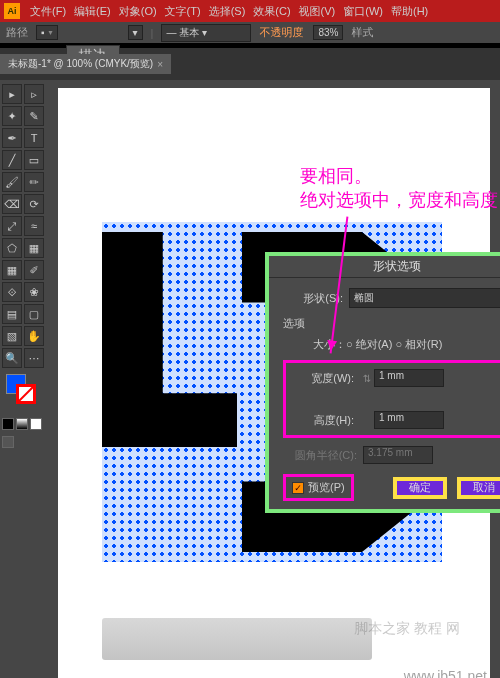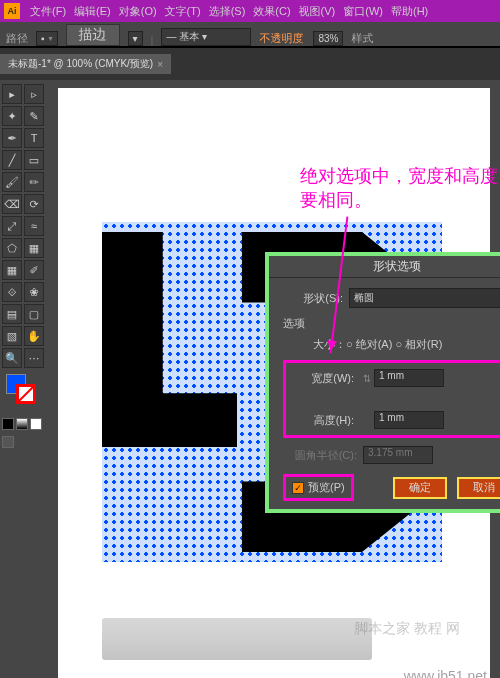--- a/index.html
+++ b/index.html
@@ -1,21 +1,21 @@
 <!DOCTYPE html>
 <html><head>
 <meta charset="utf-8">
 <style>
 * { margin: 0; padding: 0; box-sizing: border-box; font-family: "Microsoft YaHei", Arial, sans-serif; }
 body { background: #f0f0f0; width: 500px; height: 678px; overflow: hidden; position: relative; }
 .app { width: 500px; height: 678px; background: #464646; position: relative; }
-.menubar { height: 22px; background: #a21caf; display: flex; align-items: center; padding-left: 4px; font-size: 11px; color: #ccc; gap: 4px; }
+.menubar { height: 22px; background: #b91c1c; display: flex; align-items: center; padding-left: 4px; font-size: 11px; color: #ccc; gap: 4px; }
 .menubar span { padding: 0 2px; }
 .ai-icon { width: 16px; height: 16px; background: #ff9a00; color: #330; font-weight: bold; font-size: 9px; display: flex; align-items: center; justify-content: center; margin-right: 4px; }
-.optionbar { height: 26px; background: #464646; border-bottom: 2px solid #000000; display: flex; align-items: flex-end; padding: 0 6px; font-size: 11px; color: #aaa; gap: 8px; }
+.optionbar { height: 26px; background: #464646; border-bottom: 5px solid #000000; display: flex; align-items: center; padding: 0 6px; font-size: 11px; color: #aaa; gap: 8px; }
 .ob-label { color: #aaa; }
 .ob-btn { background: #5a5a5a; border: 1px solid #333; padding: 1px 12px; font-size: 14px; color: #ccc; margin-top: 47px; }
 .ob-drop { background: #3a3a3a; border: 1px solid #222; padding: 1px 4px; font-size: 10px; color: #ccc; display: flex; align-items: center; }
 .ob-sep { color: #666; }
 .opacity-box { background: #3a3a3a; border: 1px solid #222; padding: 1px 4px; font-size: 10px; color: #ccc; margin-left: 2px; }
 .tabbar { height: 32px; background: #333; display: flex; align-items: center; }
 .tab { height: 20px; background: #5a5a5a; color: #ddd; font-size: 10px; padding: 2px 8px; display: flex; align-items: center; gap: 4px; }
 .tab-close { color: #aaa; }
 .main { position: relative; height: 608px; display: flex; }
 .toolpanel { width: 48px; background: #464646; padding: 4px 2px; display: flex; flex-direction: column; gap: 2px; }
@@ -50,21 +50,21 @@
 .sect-label { font-size: 11px; color: #ccc; margin: 4px 0 6px; }
 .radio-row { font-size: 11px; color: #ccc; margin: 4px 0 8px 30px; }
 .wh-box { border: 3px solid #ff00cc; padding: 6px 8px; margin-bottom: 8px; }
 .pinput { width: 70px; height: 18px; background: #333; border: 1px solid #222; color: #ccc; font-size: 10px; padding: 0 4px; display: inline-block; }
 .plink { width: 14px; height: 14px; display: inline-flex; align-items: center; justify-content: center; color: #888; font-size: 10px; }
 .disabled-row { color: #777; margin: 6px 0 10px; }
 .disabled-row .pinput { color: #777; background: #3a3a3a; }
 .btn-row { display: flex; align-items: center; gap: 10px; margin-top: 6px; }
 .preview-box { border: 3px solid #ff00cc; padding: 3px 6px; display: flex; align-items: center; gap: 4px; }
 .cb { width: 12px; height: 12px; background: #ff8c00; border: 1px solid #333; display: inline-flex; align-items: center; justify-content: center; font-size: 9px; color: #300; }
-.dlg-btn { width: 54px; height: 22px; background: #c2410c; border: 2px solid #fde047; color: #ddd; font-size: 11px; display: flex; align-items: center; justify-content: center; }
+.dlg-btn { width: 54px; height: 22px; background: #6d28d9; border: 4px solid #fde047; color: #ddd; font-size: 11px; display: flex; align-items: center; justify-content: center; }
 .watermark { position: absolute; bottom: 4px; right: 13px; color: rgba(100,100,100,0.6); font-size: 14px; z-index: 50; }
 .watermark2 { position: absolute; bottom: 50px; right: 40px; color: rgba(120,120,120,0.4); font-size: 14px; z-index: 50; }
 .gray-bar { position: absolute; left: 44px; bottom: 18px; width: 270px; height: 42px; background: linear-gradient(#d8d8d8,#c4c4c4); border-radius: 3px; }
 .chev { font-size: 8px; margin-left: 4px; color: #888; }
 </style>
 </head>
 <body>
 
 <div class="app">
  <div class="menubar">
@@ -171,22 +171,22 @@
    <div class="artboard">
     <div class="art-content">
      <div class="dotgrid"></div>
      <div class="letter letter-L"></div>
      <div class="letter letter-D"></div>
     </div>
     <div class="gray-bar"></div>
    </div>
 
    <div class="annotation">
+    <div>要相同。</div>
     <div>绝对选项中，宽度和高度</div>
-    <div>要相同。</div>
    </div>
    <div class="arrow"></div>
 
    <div class="panel-outline">
     <div class="panel">
      <div class="panel-title">
       <span>形状选项</span>
 
      </div>
      <div class="panel-body">

